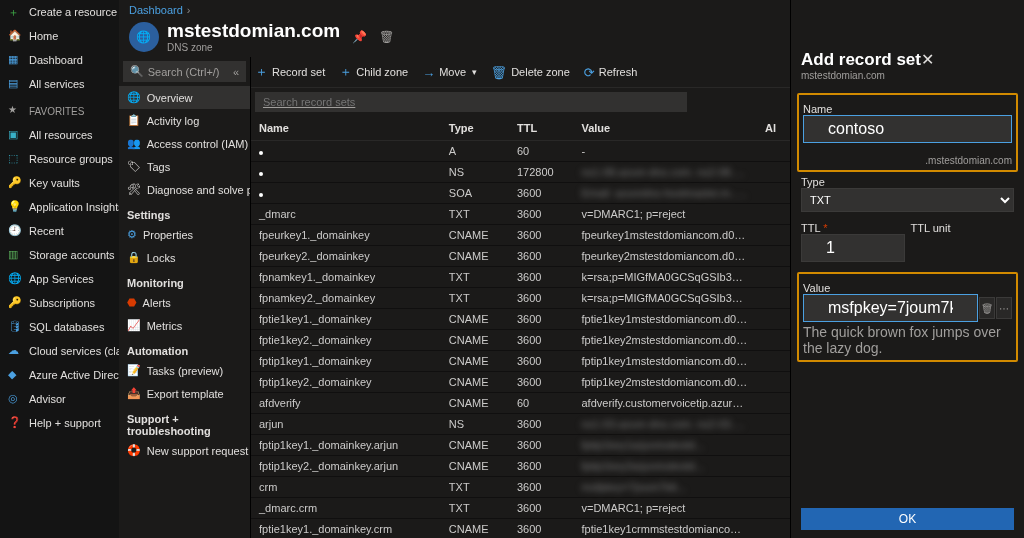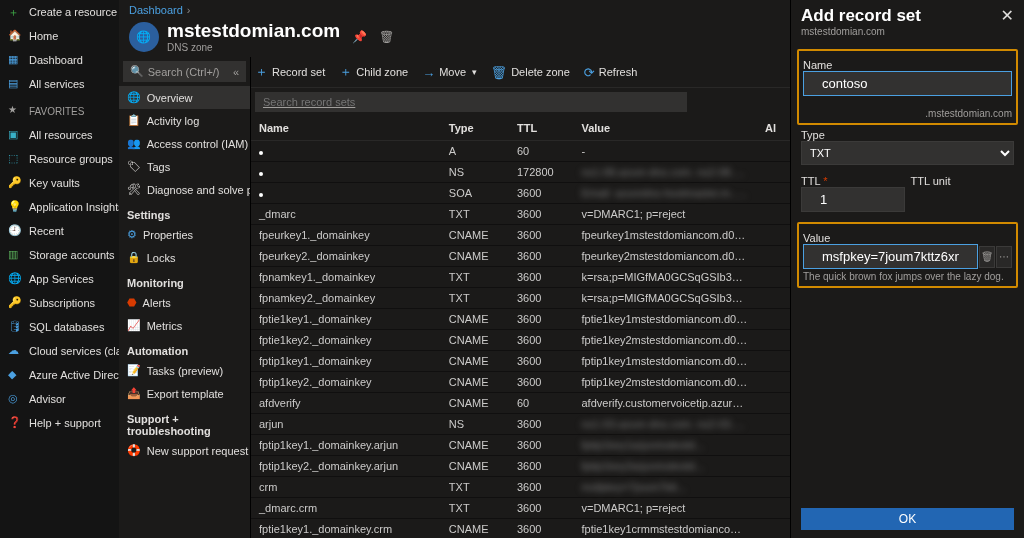--- a/index.html
+++ b/index.html
@@ -40,33 +40,33 @@
 
 .grid { flex: 1; overflow: auto; }
 .grid table { width: 100%; border-collapse: collapse; font-size: 11px; }
 .grid th { text-align: left; padding: 6px 8px; color: #e1dfdd; font-weight: 600; border-bottom: 1px solid #292827; }
 .grid td { padding: 4px 8px; color: #cccbca; border-bottom: 1px solid #0006; white-space: nowrap; overflow: hidden; text-overflow: ellipsis; max-width: 180px; }
 .grid td.val { max-width: 150px; }
 .grid .blurred { filter: blur(3px); color: #7a7a7a; }
 
 
 .panel { width: 234px; background: #1b1a19; border-left: 1px solid #000; display: flex; flex-direction: column; }
-.panel .phdr { padding: 6px 10px; display: flex; justify-content: space-between; align-items: flex-start; }
+.panel .phdr { padding: 6px 10px; display: flex; justify-content: flex-start; align-items: flex-start; margin-top: 44px; }
 .panel .ptitle { font-size: 17px; font-weight: 600; color: #fff; }
 .panel .psub { font-size: 10px; color: #a19f9d; }
 .panel .close { color: #e1dfdd; cursor: pointer; font-size: 16px; }
 .panel .body { padding: 4px 10px; flex: 1; }
 .panel .lbl { font-size: 11px; color: #e1dfdd; margin-top: 4px; display: block; }
 .panel .req::after { content: " *"; color: #d83b01; }
-.panel input[type=text] { width: 100%; background: #323130; border: 1px solid #3b3a39; color: #fff; padding: 4px 18px; font-size: 13px; }
+.panel input[type=text] { width: 100%; background: #323130; border: 1px solid #3b3a39; color: #fff; padding: 4px 24px; font-size: 16px; }
 .panel select { width: 100%; background: #323130; border: 1px solid #3b3a39; color: #fff; padding: 4px 4px; font-size: 11px; }
 .panel .suffix { text-align: right; font-size: 10px; color: #a19f9d; margin-top: 12px; }
 .panel .row2 { display: flex; gap: 6px; }
 .panel .row2 > div { flex: 1; }
-.panel .hint { color: #a19f9d; font-size: 10px; margin-top: 2px; }
+.panel .hint { color: #a19f9d; font-size: 14px; margin-top: 2px; }
 .panel .okbtn { background: #2266b3; color: #fff; border: none; padding: 4px 18px; font-size: 12px; margin: 8px 10px; cursor: pointer; }
 
 .hl-orange { border: 2px solid #d18a00; padding: 4px; margin: 2px -4px; border-radius: 2px; }
 .value-row { display: flex; gap: 1px; align-items: center; }
 .value-row input { flex: 1; border: 1px solid #4ba0e1 !important; }
 .value-row .vbtn { width: 16px; height: 22px; background: #292827; border: 1px solid #3b3a39; display: flex; align-items: center; justify-content: center; font-size: 10px; color: #a19f9d; cursor: pointer; }
 .dot { width: 4px; height: 4px; background: #fff; border-radius: 50%; display: inline-block; }
 </style>
 </head>
 <body>

